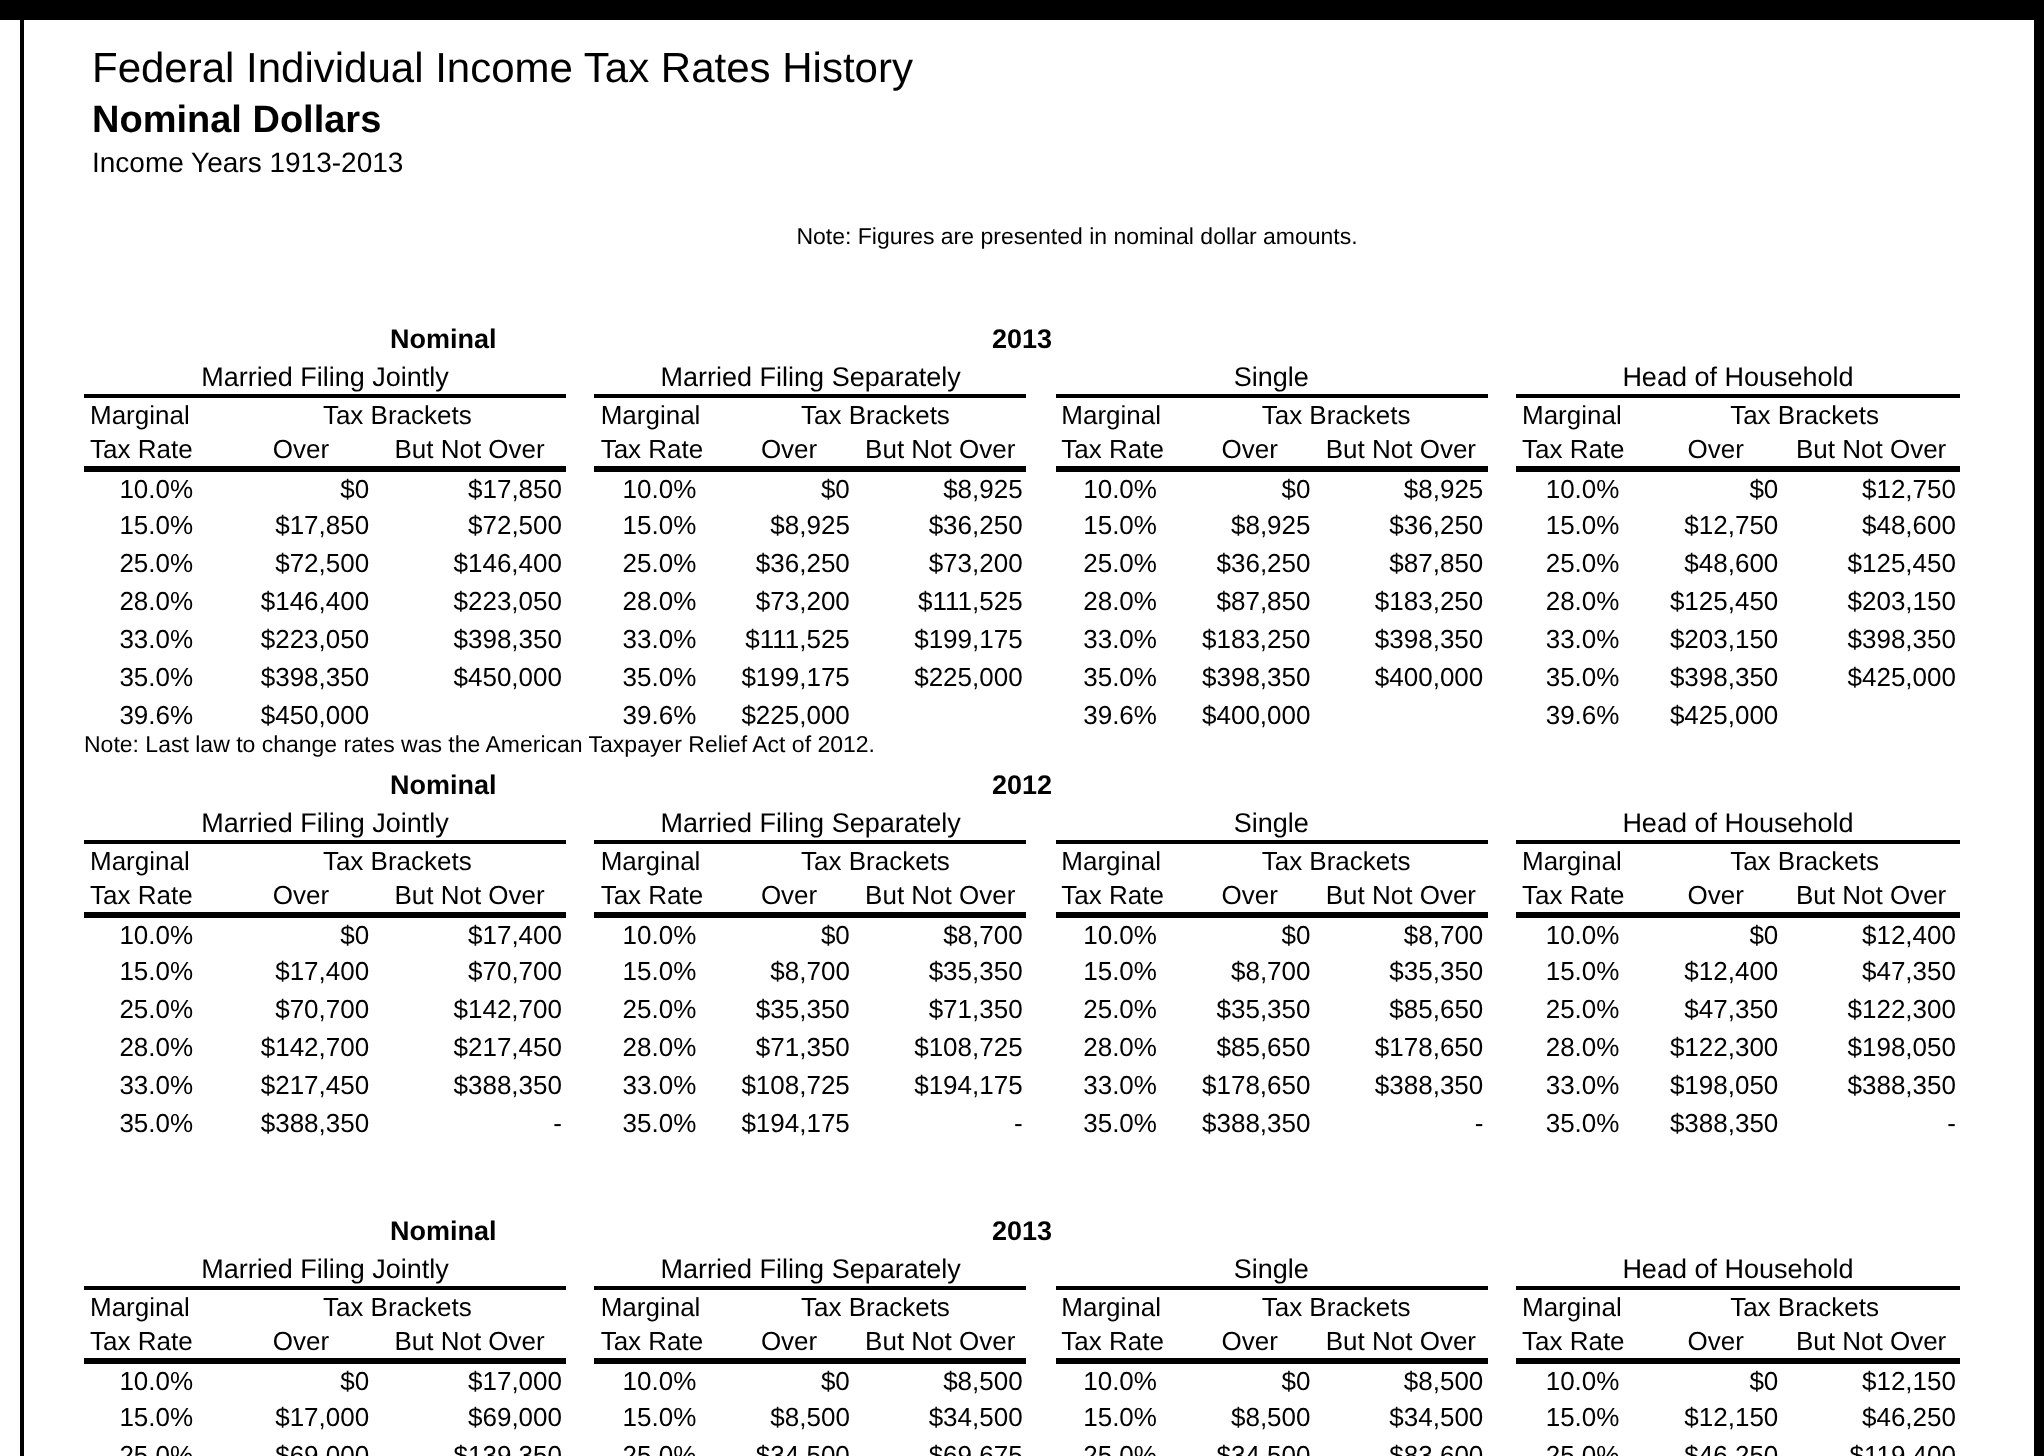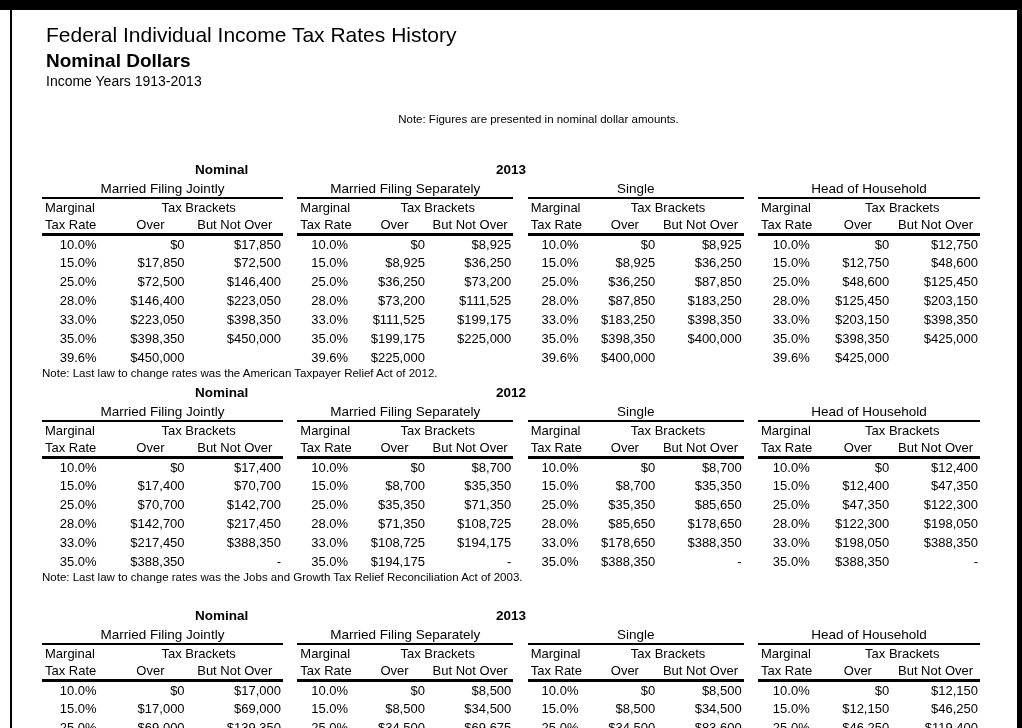--- a/index.html
+++ b/index.html
@@ -515,21 +515,20 @@
                 <td class="td-num">$388,350</td>
               </tr>
               <tr>
                 <td class="td-rate">35.0%</td>
                 <td class="td-num">$388,350</td>
                 <td class="td-num">-</td>
               </tr>
             </tbody>
           </table>
         </div>
-        <div class="year-note">Note: Last law to change rates was the Jobs and Growth Tax Relief Reconciliation Act of 2003.</div>
       </section>
       <section class="year-block">
         <div class="year-head">
           <span class="nominal-label">Nominal</span>
           <span class="year-label">2013</span>
         </div>
         <div class="tables-row">
           <table class="bracket-table">
             <colgroup>
               <col class="c1">

